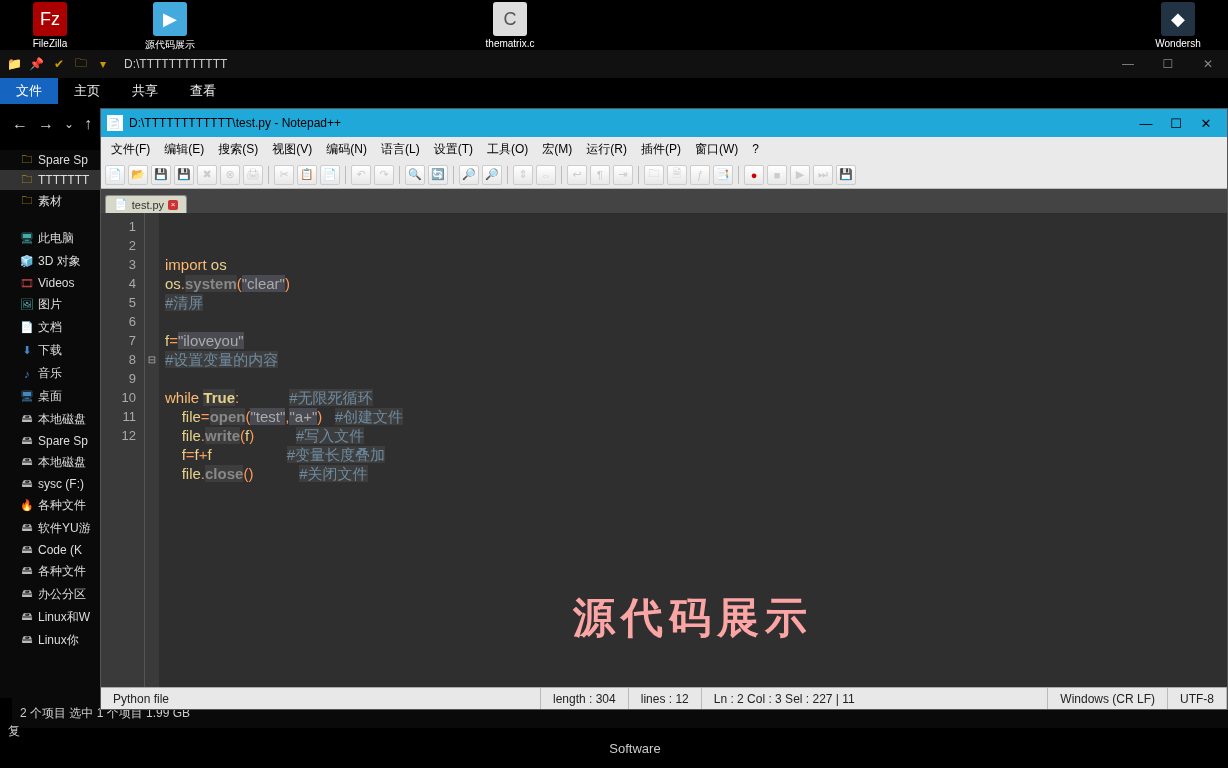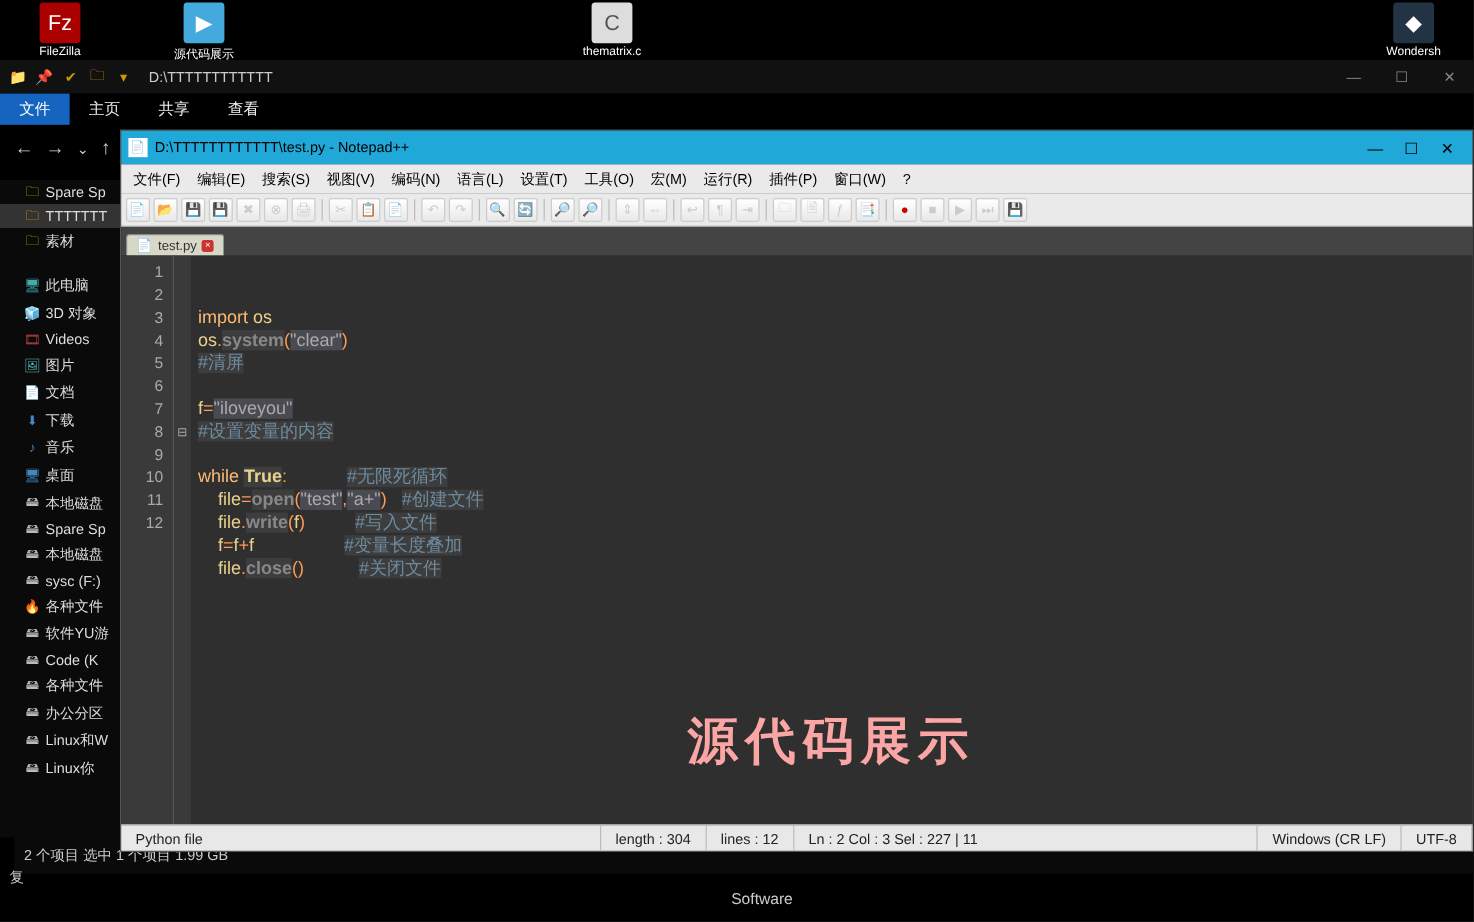--- a/index.html
+++ b/index.html
@@ -324,20 +324,20 @@
         <div></div>
         <div></div>
         <div></div>
       </div>
     <div class="code" id="code">
       <div class="ln"><span class="kw">import </span><span class="mod">os</span></div><div class="ln"><span class="mod">os</span><span class="op">.</span><span class="fn hl">system</span><span class="op">(</span><span class="str">"clear"</span><span class="op">)</span></div><div class="ln"><span class="com">#清屏</span></div><div class="ln"></div><div class="ln"><span class="mod">f</span><span class="op">=</span><span class="str">"iloveyou"</span></div><div class="ln"><span class="com">#设置变量的内容</span></div><div class="ln"></div><div class="ln"><span class="kw">while </span><span class="mod hl">True</span><span class="op">:</span><span class="">            </span><span class="com">#无限死循环</span></div><div class="ln"><span class="">    </span><span class="mod">file</span><span class="op">=</span><span class="fn hl">open</span><span class="op">(</span><span class="str">"test"</span><span class="op">,</span><span class="str">"a+"</span><span class="op">)</span><span class="">   </span><span class="com">#创建文件</span></div><div class="ln"><span class="">    </span><span class="mod">file</span><span class="op">.</span><span class="fn hl">write</span><span class="op">(</span><span class="mod">f</span><span class="op">)</span><span class="">          </span><span class="com">#写入文件</span></div><div class="ln"><span class="">    </span><span class="mod">f</span><span class="op">=</span><span class="mod">f</span><span class="op">+</span><span class="mod">f</span><span class="">                  </span><span class="com">#变量长度叠加</span></div><div class="ln"><span class="">    </span><span class="mod">file</span><span class="op">.</span><span class="fn hl">close</span><span class="op">()</span><span class="">           </span><span class="com">#关闭文件</span></div><div class="watermark">源代码展示</div>
     </div>
   </div>
 
   <div class="npp-status">
-    <div class="cell" style="width:400px">Python file</div>
+    <div class="cell" style="width:440px">Python file</div>
     <div class="cell">length : 304</div>
     <div class="cell">lines : 12</div>
     <div class="cell grow">Ln : 2    Col : 3    Sel : 227 | 11</div>
     <div class="cell">Windows (CR LF)</div>
     <div class="cell">UTF-8</div>
   </div>
 </div>
 
 </body></html>

